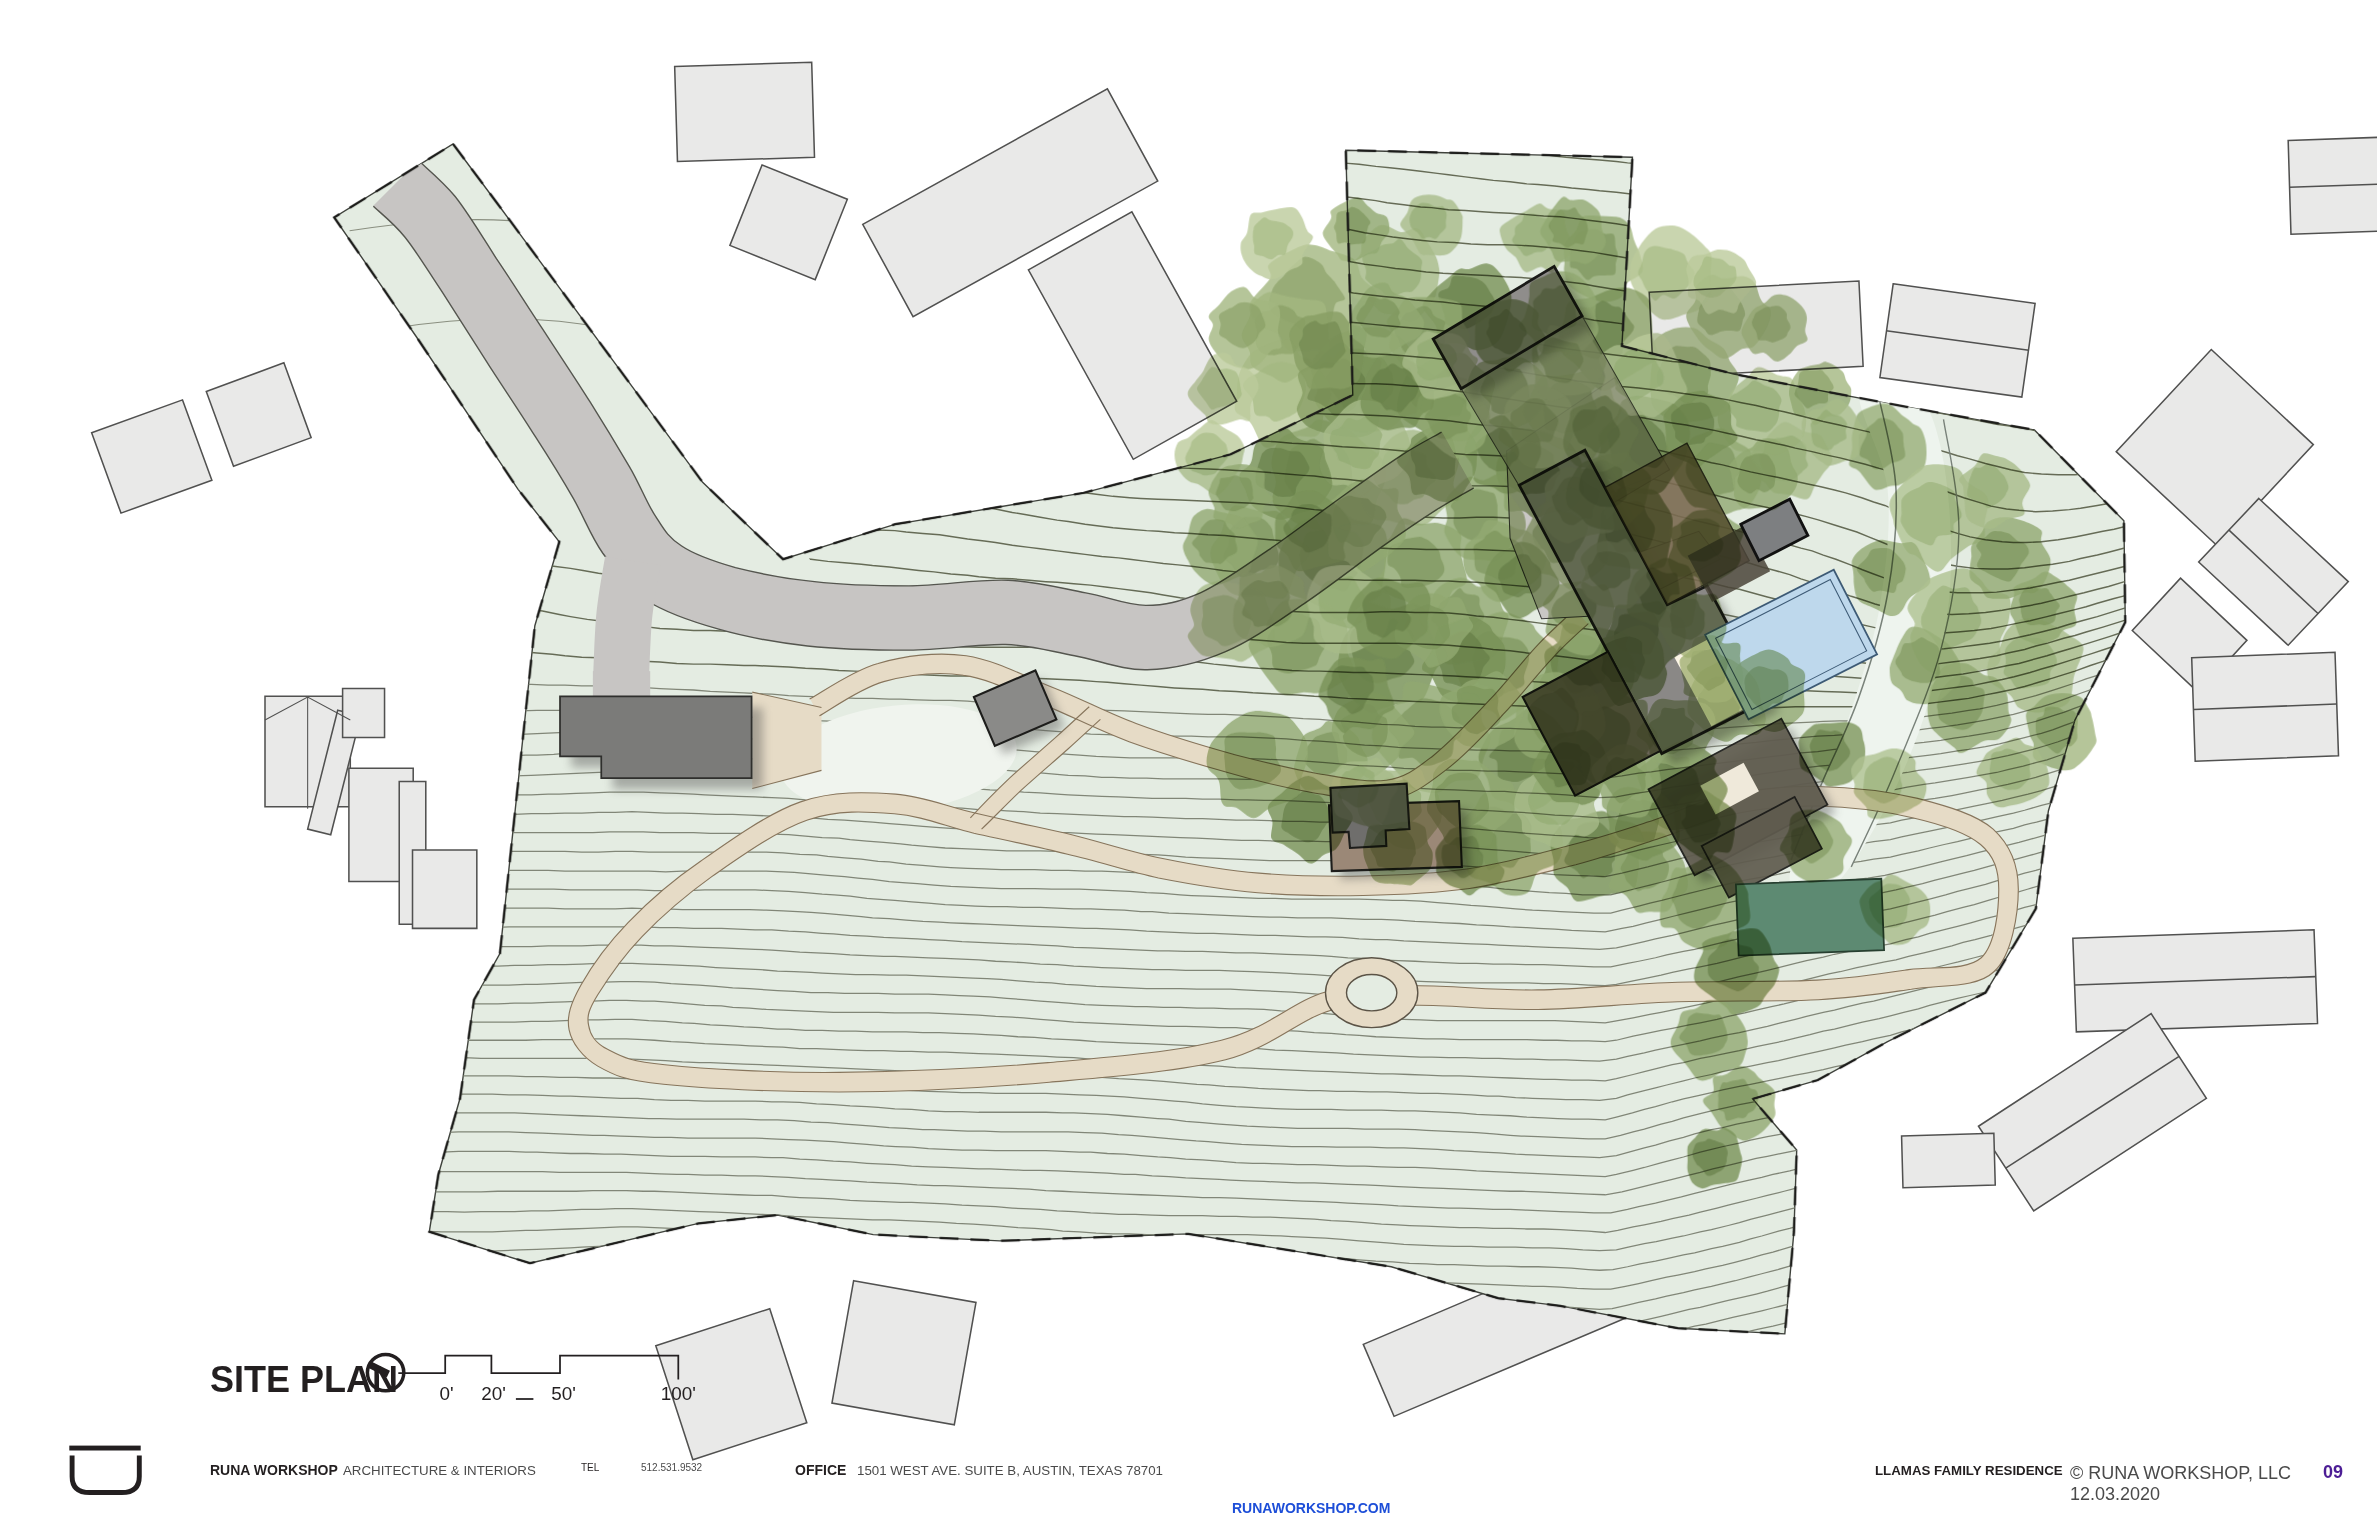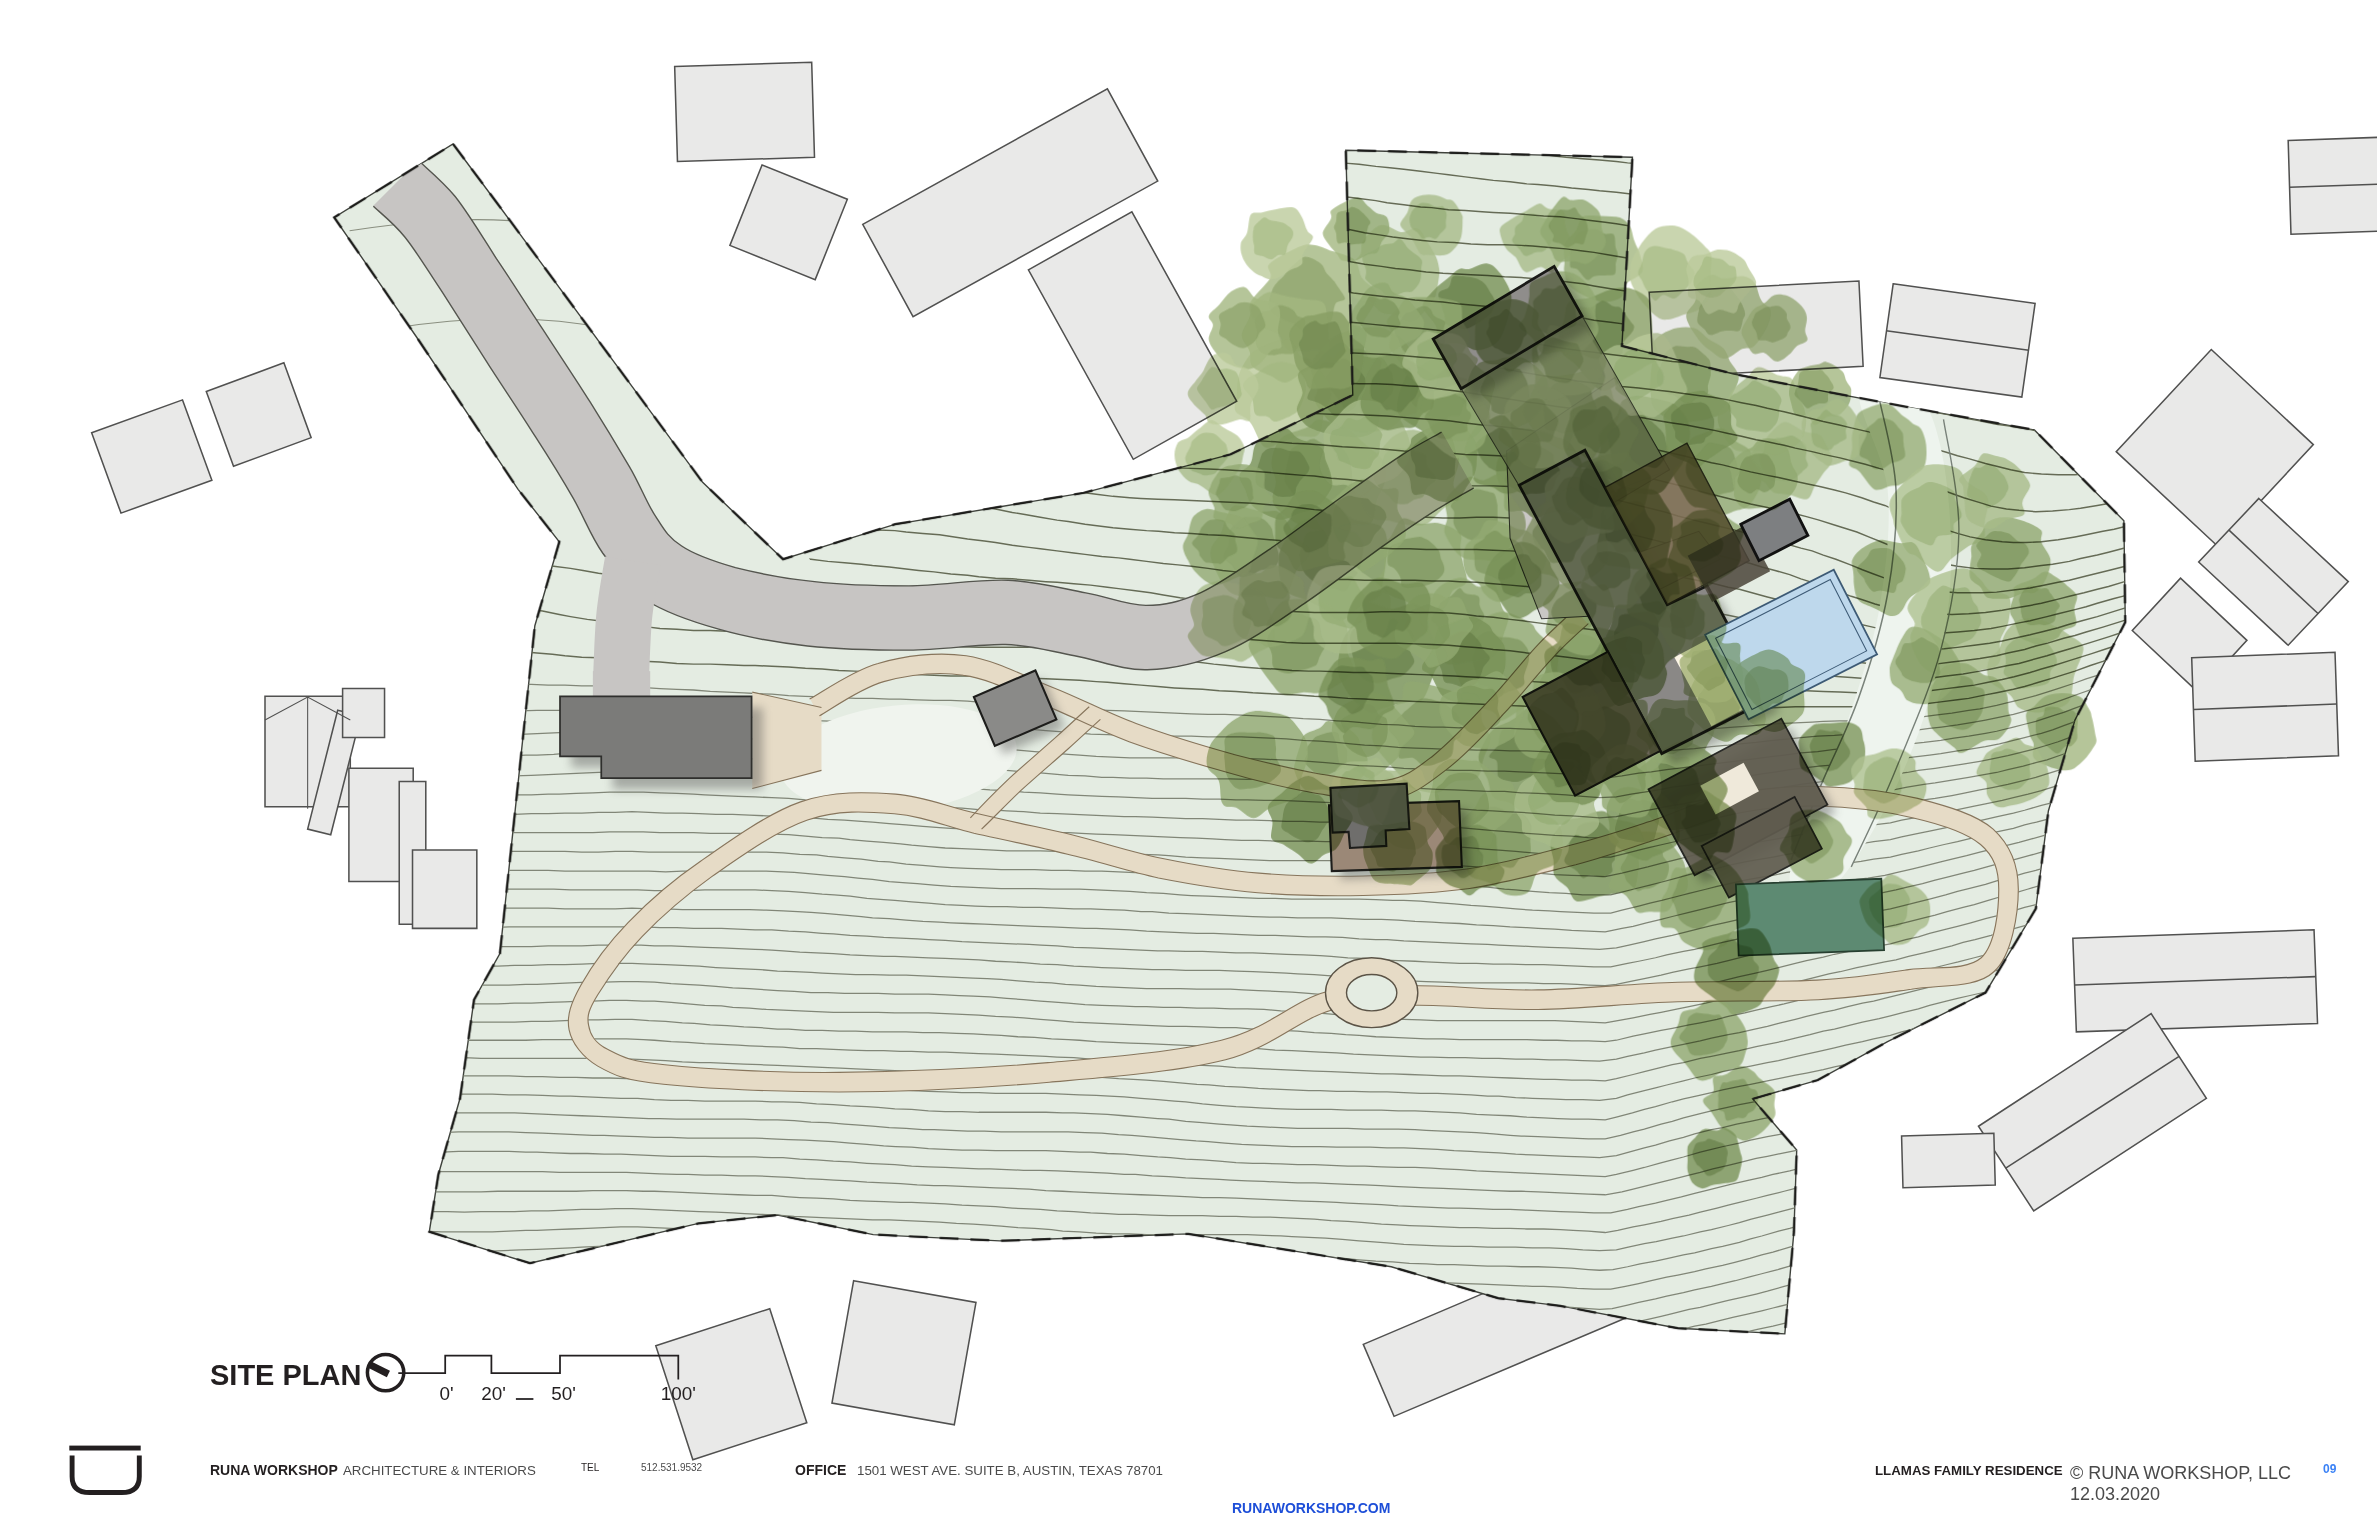--- a/index.html
+++ b/index.html
@@ -501,21 +501,21 @@
 <path d="M2640,616 C2640,620 2642,624 2641,627 C2639,630 2632,632 2630,634 C2627,636 2627,636 2624,637 C2622,639 2620,644 2616,644 C2613,645 2606,642 2602,640 C2598,639 2596,638 2594,635 C2592,632 2592,627 2591,623 C2591,620 2591,617 2591,615 C2591,612 2589,609 2590,606 C2591,604 2594,601 2597,600 C2599,598 2600,597 2603,595 C2605,592 2609,586 2612,586 C2615,586 2618,591 2622,593 C2625,594 2630,594 2634,596 C2637,598 2641,603 2642,606 C2643,609 2640,613 2640,616 Z" fill="#a2b77f" opacity="0.6"></path>
 <path d="M2042,885 C2041,893 2043,898 2041,903 C2038,908 2033,910 2027,915 C2022,919 2015,926 2009,931 C2004,935 2001,941 1994,942 C1987,943 1976,941 1967,937 C1959,933 1949,926 1944,920 C1940,913 1942,904 1939,898 C1936,893 1927,892 1927,885 C1927,878 1932,864 1937,857 C1942,849 1950,843 1954,839 C1959,834 1961,830 1966,828 C1971,826 1979,827 1986,828 C1992,829 2000,834 2008,835 C2016,836 2027,831 2034,834 C2040,838 2044,847 2046,855 C2047,863 2043,877 2042,885 Z" fill="#879e63" opacity="0.8"></path>
 <path d="M2011,874 C2012,877 2019,881 2018,886 C2018,891 2012,900 2008,902 C2005,905 2000,899 1996,901 C1991,902 1985,910 1980,912 C1976,913 1973,910 1969,908 C1965,907 1960,905 1957,901 C1955,898 1955,892 1954,887 C1953,882 1950,877 1950,872 C1949,867 1948,863 1950,859 C1952,855 1955,850 1959,848 C1963,845 1968,846 1972,844 C1976,843 1979,838 1983,838 C1987,838 1993,842 1997,844 C2001,847 2005,849 2007,853 C2010,856 2011,862 2011,865 C2012,868 2010,870 2011,874 Z" fill="#70864d" opacity="0.62"></path>
 <path d="M1932,756 C1931,762 1923,773 1922,780 C1920,787 1927,795 1923,800 C1920,804 1909,805 1903,807 C1896,809 1892,810 1884,811 C1876,813 1862,819 1855,816 C1848,813 1846,800 1841,794 C1836,788 1829,786 1826,780 C1823,775 1824,767 1824,760 C1824,754 1823,745 1826,739 C1828,734 1834,732 1839,726 C1844,720 1849,708 1856,704 C1864,701 1875,701 1882,702 C1889,704 1894,710 1900,714 C1905,718 1910,720 1915,725 C1920,730 1926,737 1929,743 C1932,748 1933,750 1932,756 Z" fill="#879e63" opacity="0.8"></path>
 <path d="M1904,757 C1904,762 1903,763 1901,767 C1900,771 1897,777 1895,779 C1893,782 1892,782 1888,784 C1884,786 1874,791 1870,790 C1866,790 1865,785 1862,783 C1858,781 1854,779 1851,777 C1848,775 1845,774 1843,770 C1840,766 1835,759 1836,754 C1837,749 1844,745 1846,741 C1848,738 1847,735 1849,732 C1851,729 1854,725 1859,723 C1863,721 1871,721 1875,721 C1880,722 1882,723 1886,725 C1890,728 1894,732 1897,734 C1900,736 1903,734 1904,738 C1905,741 1905,752 1904,757 Z" fill="#70864d" opacity="0.62"></path>
 </g>
 
 <path d="M648,206 L718,300 L1005,690 L1120,800 L1280,750 L1550,705 L1760,650 L1935,565 L1925,215 L2335,225 L2320,495 L2480,535 L2705,578 L2910,615 L3038,745 L3040,890 L2968,1030 L2930,1160 L2912,1300 L2840,1420 L2700,1490 L2600,1545 L2507,1572 L2570,1645 L2566,1762 L2553,1908 L2400,1900 L2232,1868 L2143,1857 L1990,1812 L1700,1765 L1430,1775 L1249,1766 L1112,1738 L999,1750 L758,1807 L614,1762 L627,1680 L658,1571 L678,1430 L715,1364 L765,895 L800,775 L741,700 L595,481 L478,311 Z" fill="none" stroke="#1c1c1a" stroke-width="3.2" stroke-dasharray="27 17"></path>
 </svg></div>
 
-<div class="abs" id="t1" style="left:210px;top:1359px;font-size:29px;font-weight:bold;color:#231f20">SITE&nbsp;PLAN</div>
+<div class="abs" id="t1" style="left:210px;top:1359px;font-size:36px;font-weight:bold;color:#231f20">SITE&nbsp;PLAN</div>
 
 <svg class="abs" style="left:359px;top:1346px" width="63" height="56" viewBox="0 0 90 80">
 <circle cx="38" cy="38" r="26" fill="none" stroke="#231f20" stroke-width="5"></circle>
 <line x1="16" y1="27" x2="42" y2="40" stroke="#231f20" stroke-width="10"></line>
 </svg>
 
 <svg class="abs" style="left:392px;top:1343px" width="315" height="77" viewBox="0 0 450 110">
 <path d="M9,43 L76,43 L76,18 L142,18 L142,43 L240,43 L240,18 L409,18 L409,52" fill="none" stroke="#231f20" stroke-width="2.5"></path>
 <text x="78" y="82" font-size="27" fill="#231f20" text-anchor="middle">0'</text>
 <text x="145" y="82" font-size="27" fill="#231f20" text-anchor="middle">20'</text>
@@ -540,13 +540,13 @@
 <div class="abs" style="left:795px;top:1462px;font-size:14px;font-weight:bold;color:#231f20">OFFICE</div>
 
 <div class="abs" style="left:857px;top:1463px;font-size:13.3px;color:#4a4a4a">1501 WEST AVE. SUITE B, AUSTIN, TEXAS 78701</div>
 
 <div class="abs" style="left:1232px;top:1500px;font-size:14px;font-weight:bold;color:#1d4ed8">RUNAWORKSHOP.COM</div>
 
 <div class="abs" style="left:1875px;top:1463px;font-size:13.3px;font-weight:bold;color:#231f20">LLAMAS FAMILY RESIDENCE</div>
 
 <div class="abs" style="left:2070px;top:1463px;font-size:18px;color:#4a4a4a">© RUNA WORKSHOP, LLC 12.03.2020</div>
 
-<div class="abs" style="left:2323px;top:1462px;font-size:12px;font-weight:bold;color:#3b82f6">09</div>
+<div class="abs" style="left:2323px;top:1462px;font-size:18px;font-weight:bold;color:#4c1d95">09</div>
 
 </body></html>

